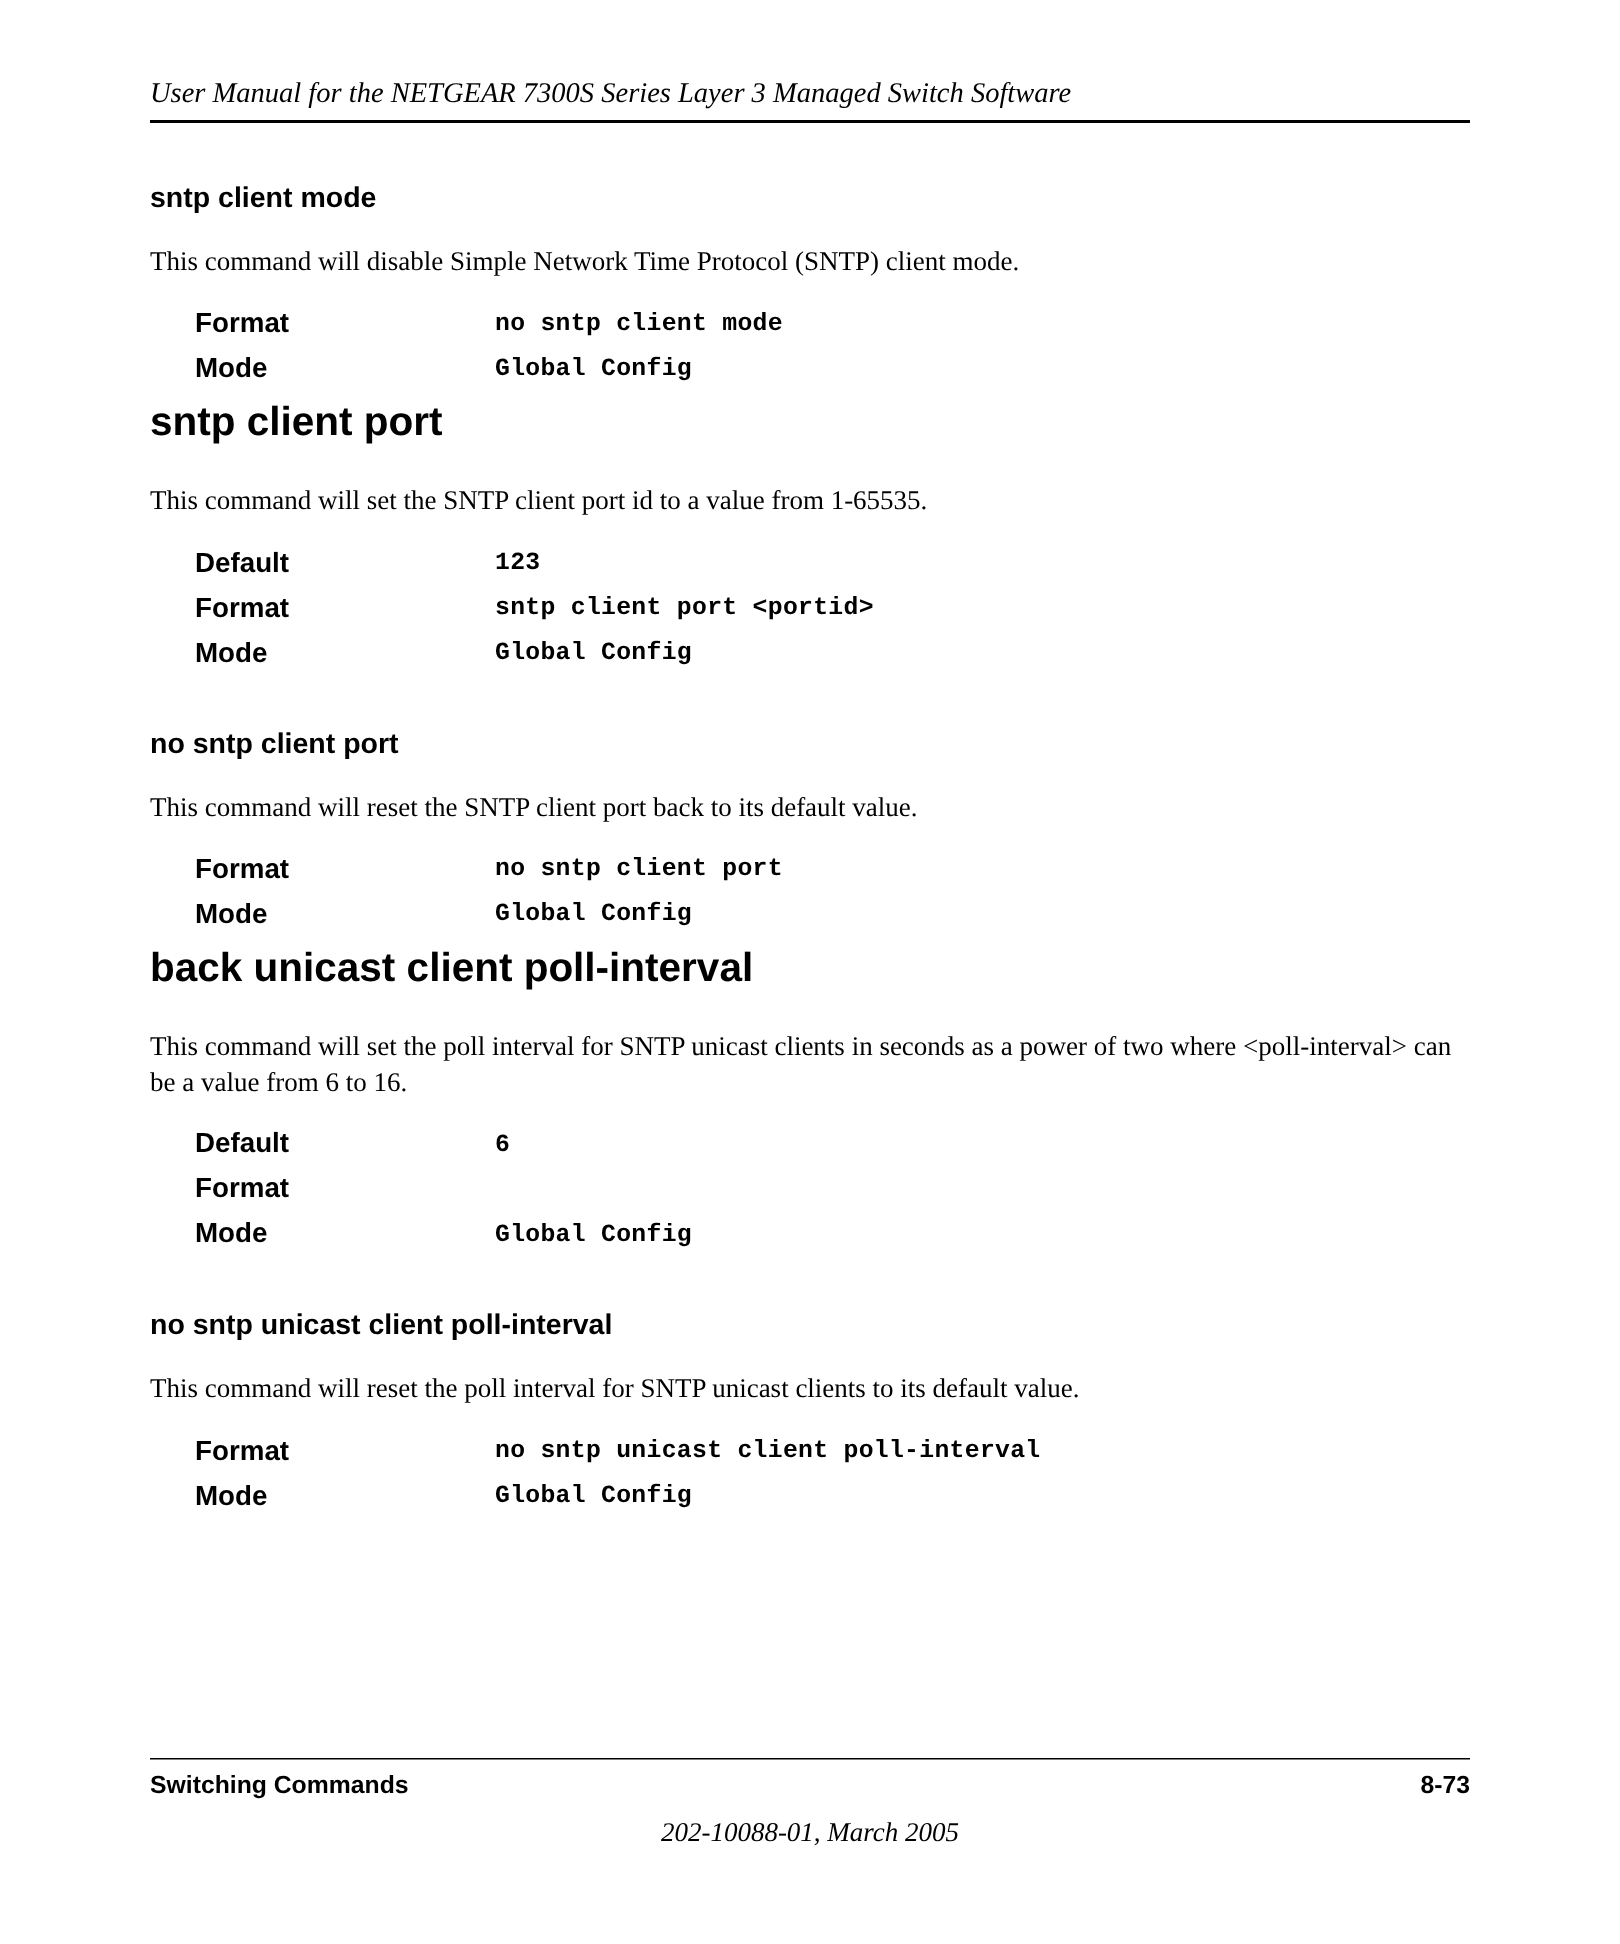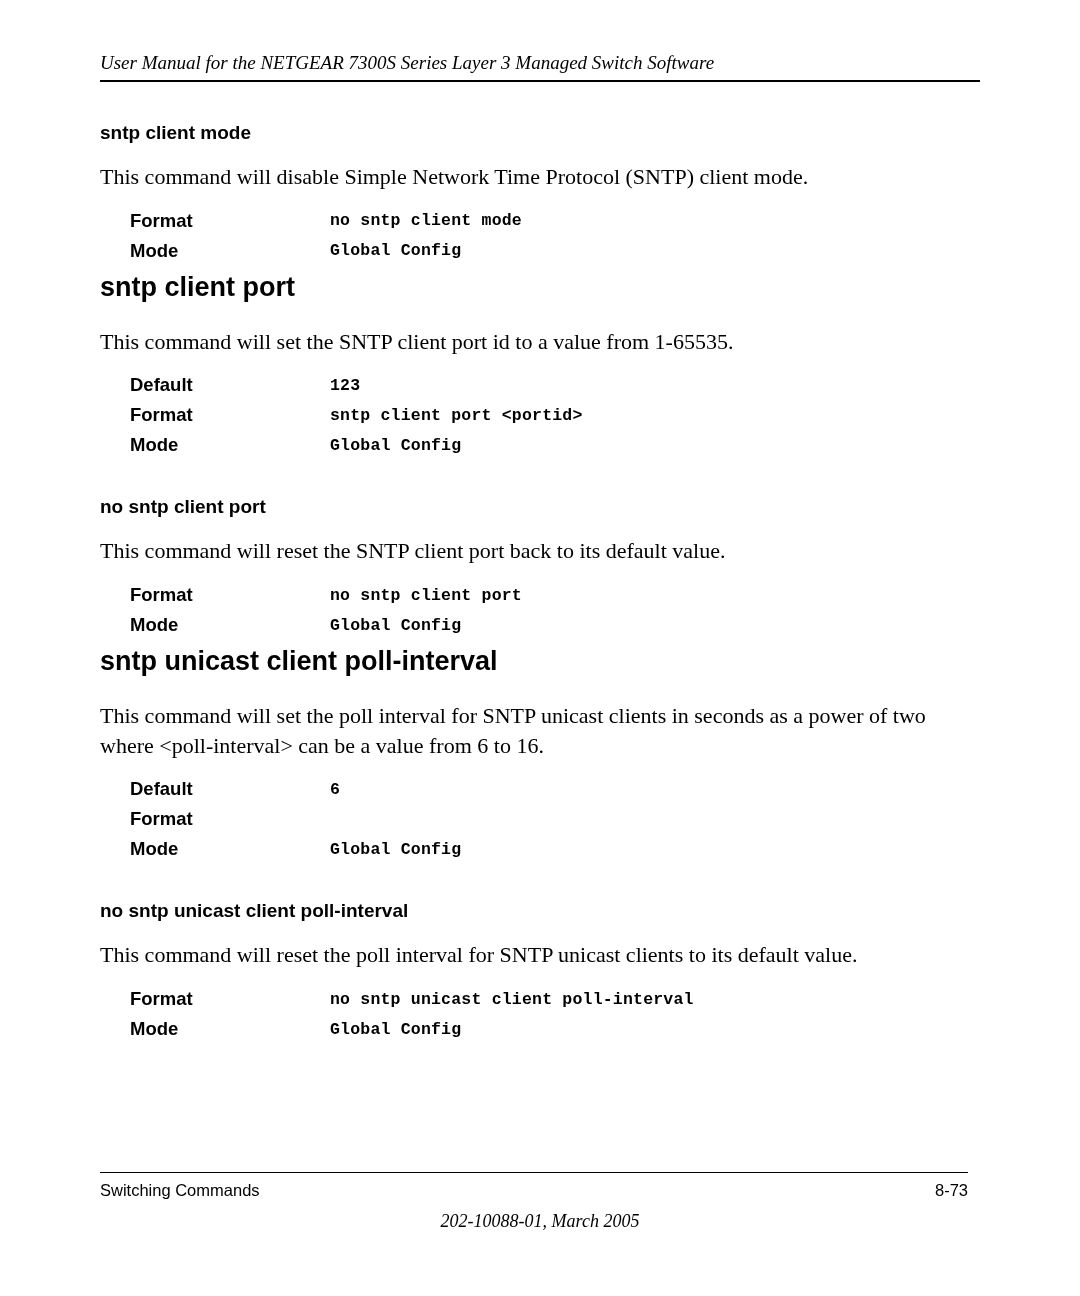--- a/index.html
+++ b/index.html
@@ -30,21 +30,21 @@
       font-size: 19px;
       margin-bottom: 18px;
     }
     .heading-large {
       font-family: Arial, Helvetica, sans-serif;
       font-weight: bold;
       font-size: 27px;
       margin-bottom: 24px;
     }
     .body-text {
-      font-size: 22px;
+      font-size: 18px;
       line-height: 1.35;
       margin-bottom: 18px;
     }
     .param-block {
       margin-left: 30px;
       margin-bottom: 10px;
     }
     .param-row {
       display: flex;
       align-items: center;
@@ -59,24 +59,25 @@
     }
     .param-value-mono {
       font-family: "Courier New", Courier, monospace;
       font-weight: bold;
       font-size: 16.5px;
       letter-spacing: 0.2px;
     }
     .footer {
       position: absolute;
       left: 100px;
-      right: 112px;
+      right: 100px;
       bottom: 96px;
       border-top: 1px solid #000;
       padding-top: 8px;
+      font-weight: bold;
     }
     .footer-row {
       display: flex;
       justify-content: space-between;
       font-family: Arial, Helvetica, sans-serif;
       font-size: 16.5px;
     }
     .footer-center {
       position: absolute;
       left: 100px;
@@ -133,21 +134,21 @@
   <div class="param-row">
     <div class="param-label">Format</div>
     <div class="param-value-mono">no sntp client port</div>
   </div>
   <div class="param-row">
     <div class="param-label">Mode</div>
     <div class="param-value-mono">Global Config</div>
   </div>
 </div>
 
-<div class="heading-large">sntp unicast client poll-interval</div>
+<div class="heading-large">back unicast client poll-interval</div>
 <div class="body-text">This command will set the poll interval for SNTP unicast clients in seconds as a power of two where &lt;poll-interval&gt; can be a value from 6 to 16.</div>
 <div class="param-block">
   <div class="param-row">
     <div class="param-label">Default</div>
     <div class="param-value-mono">6</div>
   </div>
   <div class="param-row">
     <div class="param-label">Format</div>
   </div>
   <div class="param-row">

